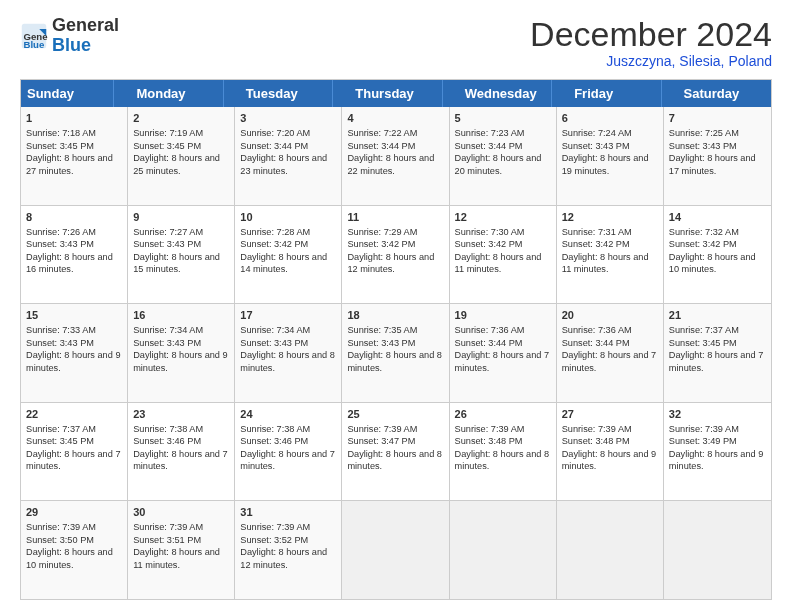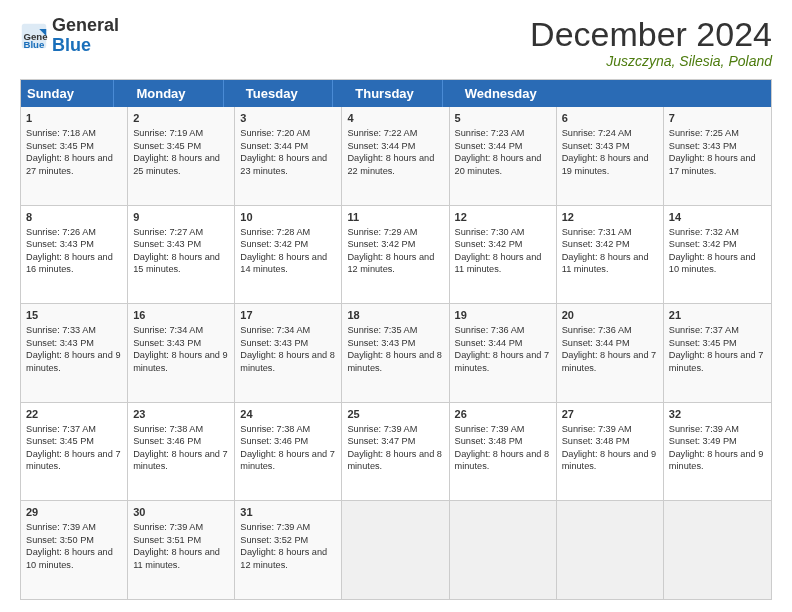--- a/index.html
+++ b/index.html
@@ -46,22 +46,21 @@
     }
     .main-title {
       font-size: 34px;
       font-weight: normal;
       color: #333;
       line-height: 1.1;
       margin-left: 32px;
     }
     .subtitle {
       font-size: 14px;
-      color: #4d7c0f;
-      font-style: italic;
+      color: #1d4ed8;
     }
     .calendar {
       flex: 1;
       display: flex;
       flex-direction: column;
       border: 1px solid #ccc;
     }
     .cal-header-row {
       display: grid;
       grid-template-columns: repeat(7, 1fr);
@@ -136,20 +135,22 @@
     </div>
   </div>
 
   <div class="calendar">
     <div class="cal-header-row">
     <div class="cal-header-cell">Sunday</div>
         <div class="cal-header-cell">Monday</div>
         <div class="cal-header-cell">Tuesday</div>
         <div class="cal-header-cell">Thursday</div>
         <div class="cal-header-cell">Wednesday</div>
+        <div class="cal-header-cell">Friday</div>
+        <div class="cal-header-cell">Saturday</div>
       </div>
     <div class="cal-body">
     <div class="cal-row">
           <div class="cal-cell"><span class="day-num">1</span><span>Sunrise: 7:18 AM<br>Sunset: 3:45 PM<br>Daylight: 8 hours and 27 minutes.</span></div>
           <div class="cal-cell"><span class="day-num">2</span><span>Sunrise: 7:19 AM<br>Sunset: 3:45 PM<br>Daylight: 8 hours and 25 minutes.</span></div>
           <div class="cal-cell"><span class="day-num">3</span><span>Sunrise: 7:20 AM<br>Sunset: 3:44 PM<br>Daylight: 8 hours and 23 minutes.</span></div>
           <div class="cal-cell"><span class="day-num">4</span><span>Sunrise: 7:22 AM<br>Sunset: 3:44 PM<br>Daylight: 8 hours and 22 minutes.</span></div>
           <div class="cal-cell"><span class="day-num">5</span><span>Sunrise: 7:23 AM<br>Sunset: 3:44 PM<br>Daylight: 8 hours and 20 minutes.</span></div>
           <div class="cal-cell"><span class="day-num">6</span><span>Sunrise: 7:24 AM<br>Sunset: 3:43 PM<br>Daylight: 8 hours and 19 minutes.</span></div>
           <div class="cal-cell"><span class="day-num">7</span><span>Sunrise: 7:25 AM<br>Sunset: 3:43 PM<br>Daylight: 8 hours and 17 minutes.</span></div>

